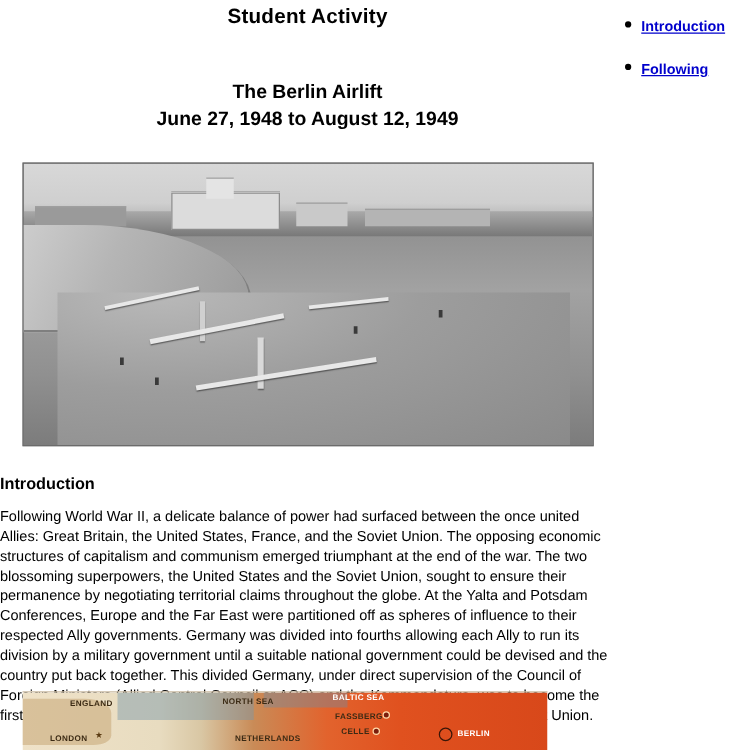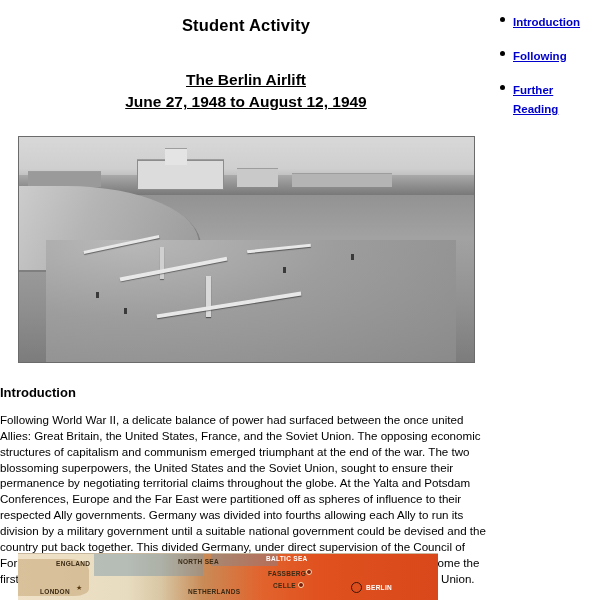--- a/index.html
+++ b/index.html
@@ -56,35 +56,34 @@
   }
 
   
   .main {
     position: absolute;
     left: 0;
     top: 0;
     width: 492px;
   }
   h1.doc-title {
-    margin: 12px;
+    margin: 0;
     padding-top: 4px;
     text-align: center;
     font-size: 16.5px;
     font-weight: bold;
     letter-spacing: 0.2px;
   }
   h2.sub-title {
-    margin: 0;
+    margin: 18px;
     padding-top: 22px;
     text-align: center;
     font-size: 15.5px;
     font-weight: bold;
     line-height: 1.45;
-    text-decoration: underline;
   }
   .photo-wrap {
     margin: 22px 0 0 18px;
     width: 455px;
     height: 225px;
     border: 1px solid #6b6b6b;
     overflow: hidden;
     position: relative;
     background: #8e8e8e;
   }
@@ -236,23 +235,20 @@
 <body>
 
 <div class="page">
 
   <ul class="nav">
     <li>
       <a href="#">Introduction</a>
     </li>
     <li>
       <a href="#">Following</a>
-    </li>
-    <li>
-      <a href="#">Further Reading</a>
     </li>
   </ul>
 
   <div class="main">
     <h1 class="doc-title">Student Activity</h1>
     <h2 class="sub-title">
       <span>The Berlin Airlift</span><br>
       <span>June 27, 1948 to August 12, 1949</span>
     </h2>
 

